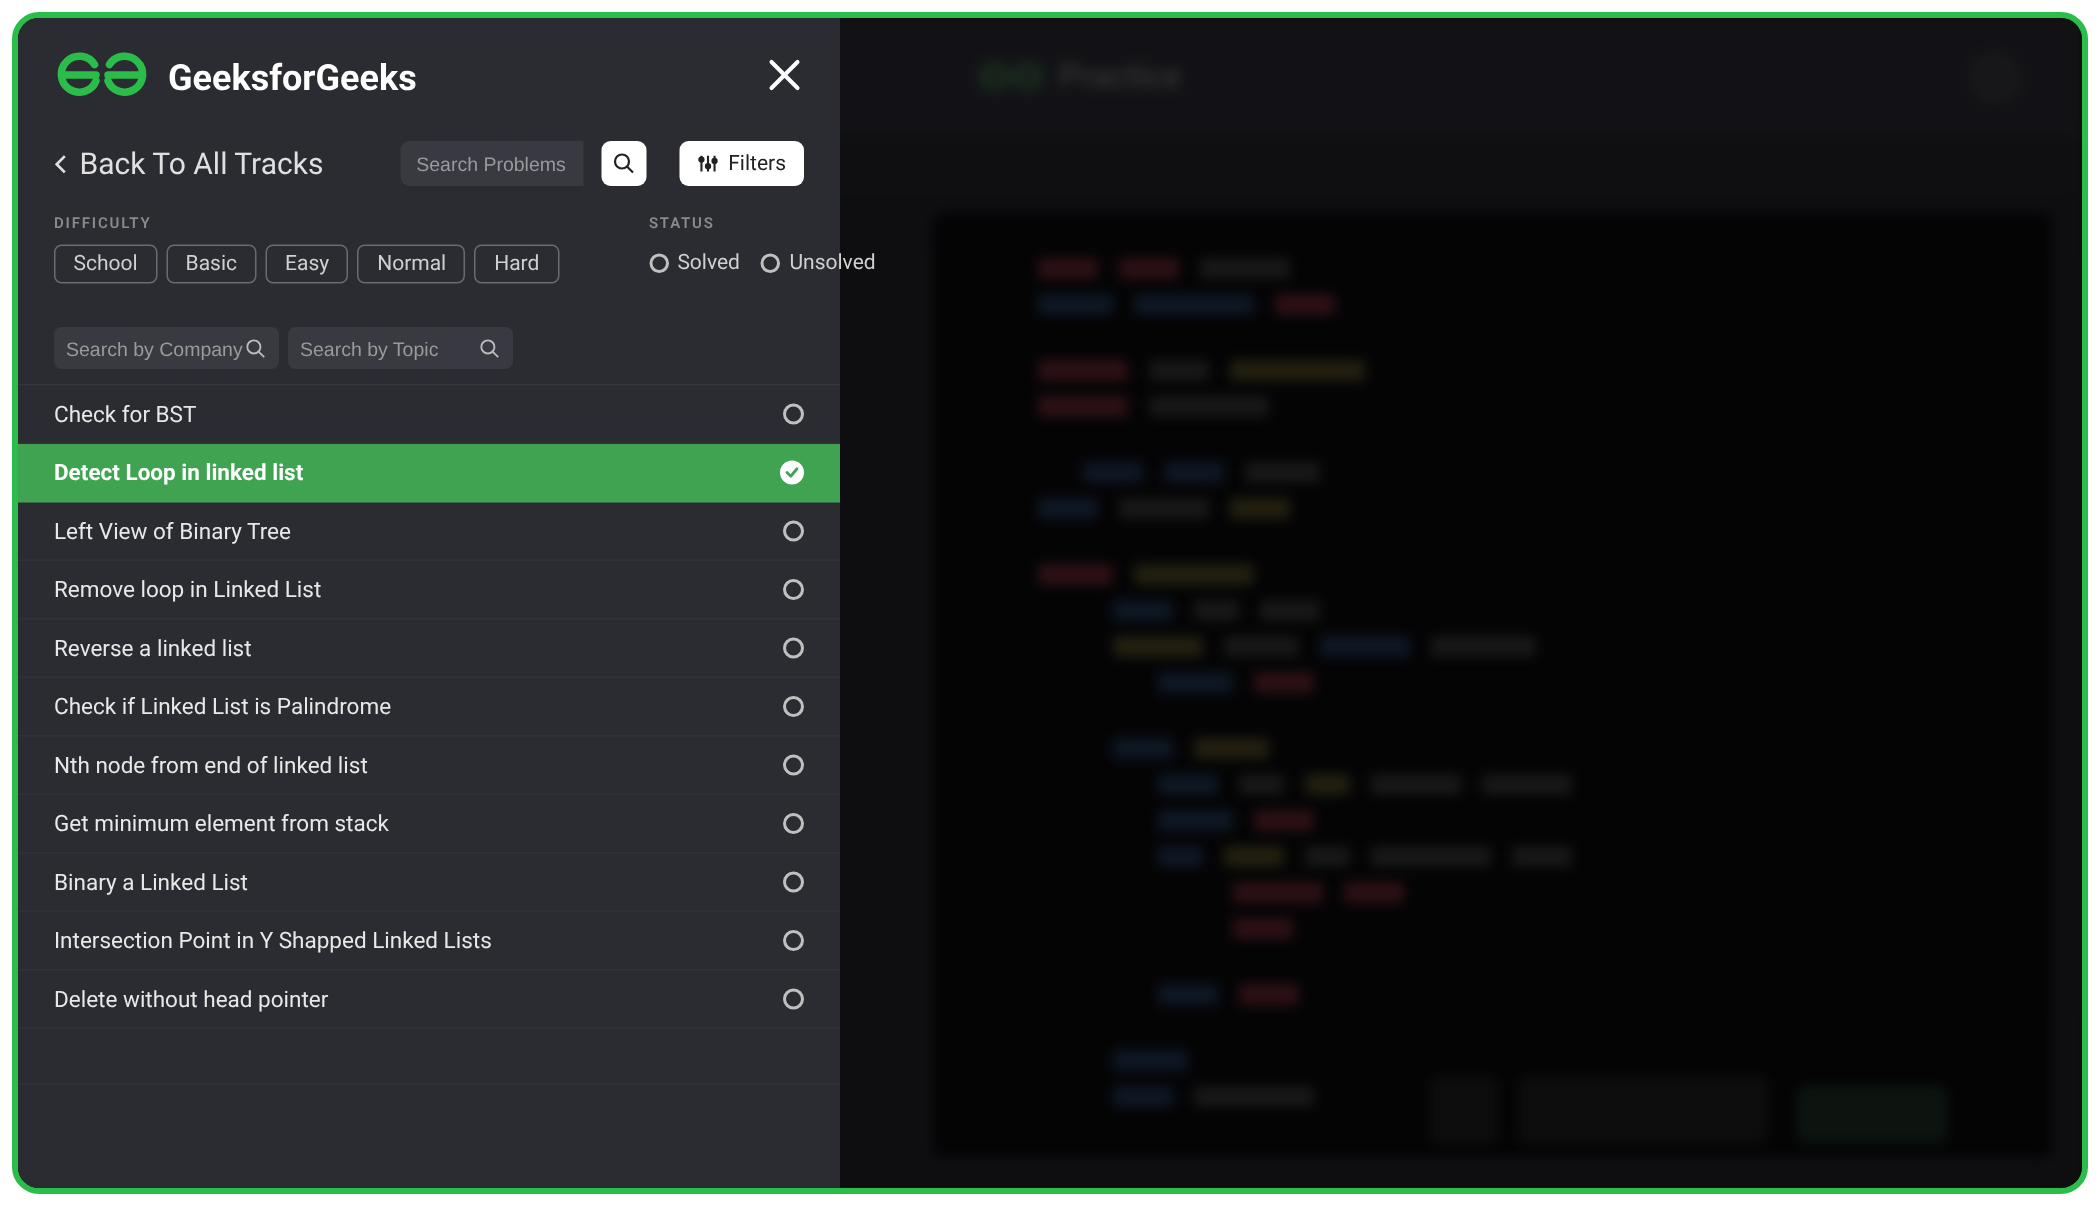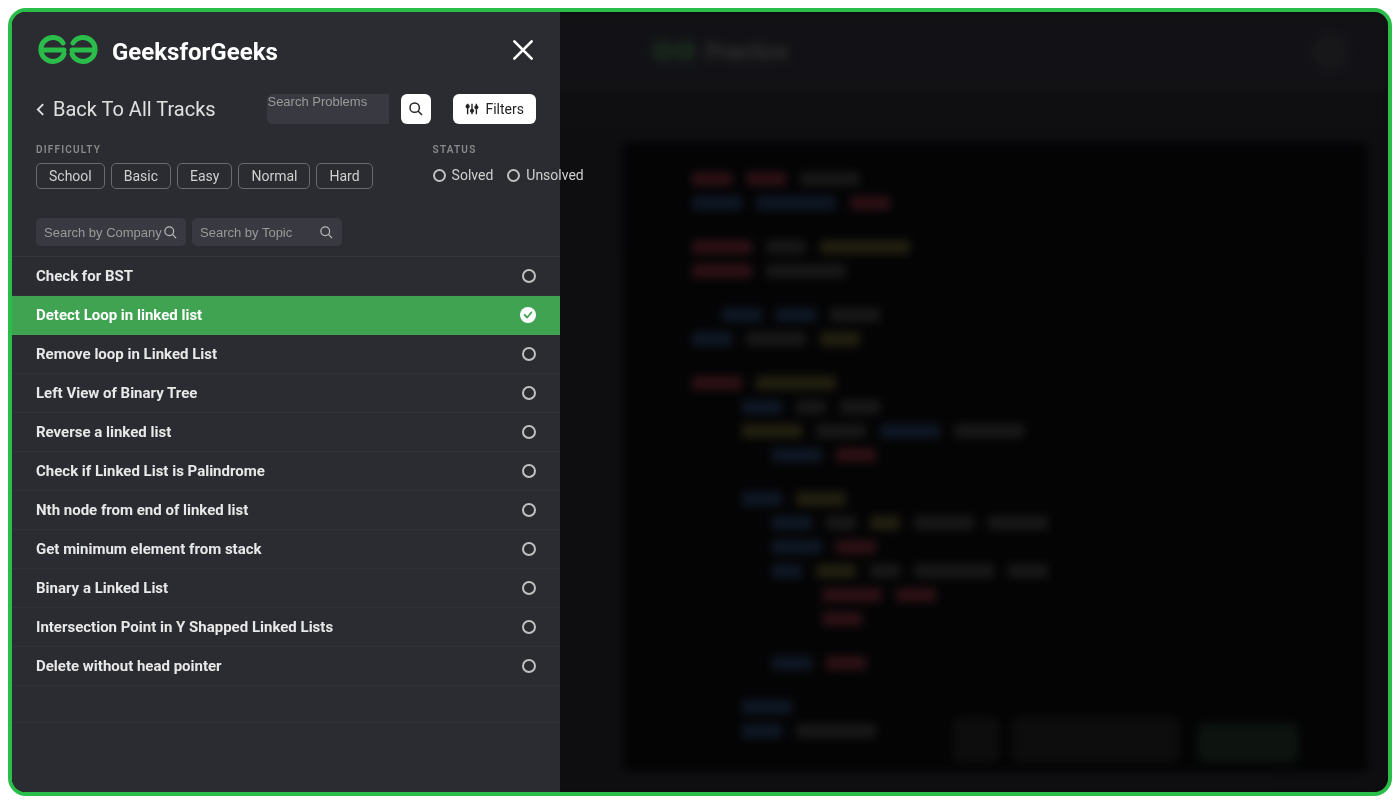--- a/index.html
+++ b/index.html
@@ -153,25 +153,25 @@
     align-items: center;
     gap: 8px;
     color: #e0e0e0;
     font-size: 20px;
     cursor: pointer;
   }
   .back-link svg { width: 9px; height: 15px; }
   .spacer { flex: 1; }
   .search-wrap {
     display: flex;
-    align-items: flex-start;
+    align-items: center;
     background: #393a41;
     border-radius: 6px 0 0 6px;
     height: 30px;
-    padding: 0 0;
+    padding: 0 10px;
     width: 122px;
   }
   .search-wrap input {
     background: transparent;
     border: none;
     outline: none;
     color: #ccc;
     font-size: 13px;
     width: 100%;
   }
@@ -278,21 +278,21 @@
     color: #e8e8e8;
     font-size: 15px;
     cursor: pointer;
     border-bottom: 1px solid rgba(255,255,255,0.03);
   }
   .problem-item.active {
     background: #3fa352;
     color: #fff;
     font-weight: 600;
   }
-  .problem-item .title { flex: 1; font-weight: 700; }
+  .problem-item .title { flex: 1; font-weight: 400; }
   .problem-item.active .title { font-weight: 700; }
   .status-circle {
     width: 14px; height: 14px;
     border: 2px solid #c0c0c0;
     border-radius: 50%;
   }
   .status-check {
     width: 16px; height: 16px;
     background: #fff;
     border-radius: 50%;
@@ -547,25 +547,25 @@
         </div>
         <div class="problem-item active">
           <span class="title">Detect Loop in linked list</span>
           <span class="status-check">
             <svg viewBox="0 0 12 12">
               <polyline points="2,6 5,9 10,3" fill="none" stroke="#3fa352" stroke-width="2.2" stroke-linecap="round" stroke-linejoin="round"></polyline>
             </svg>
           </span>
         </div>
         <div class="problem-item">
+          <span class="title">Left View of Binary Tree</span>
+          <span class="status-circle"></span>
+        </div>
+        <div class="problem-item">
           <span class="title">Remove loop in Linked List</span>
-          <span class="status-circle"></span>
-        </div>
-        <div class="problem-item">
-          <span class="title">Left View of Binary Tree</span>
           <span class="status-circle"></span>
         </div>
         <div class="problem-item">
           <span class="title">Reverse a linked list</span>
           <span class="status-circle"></span>
         </div>
         <div class="problem-item">
           <span class="title">Check if Linked List is Palindrome</span>
           <span class="status-circle"></span>
         </div>

